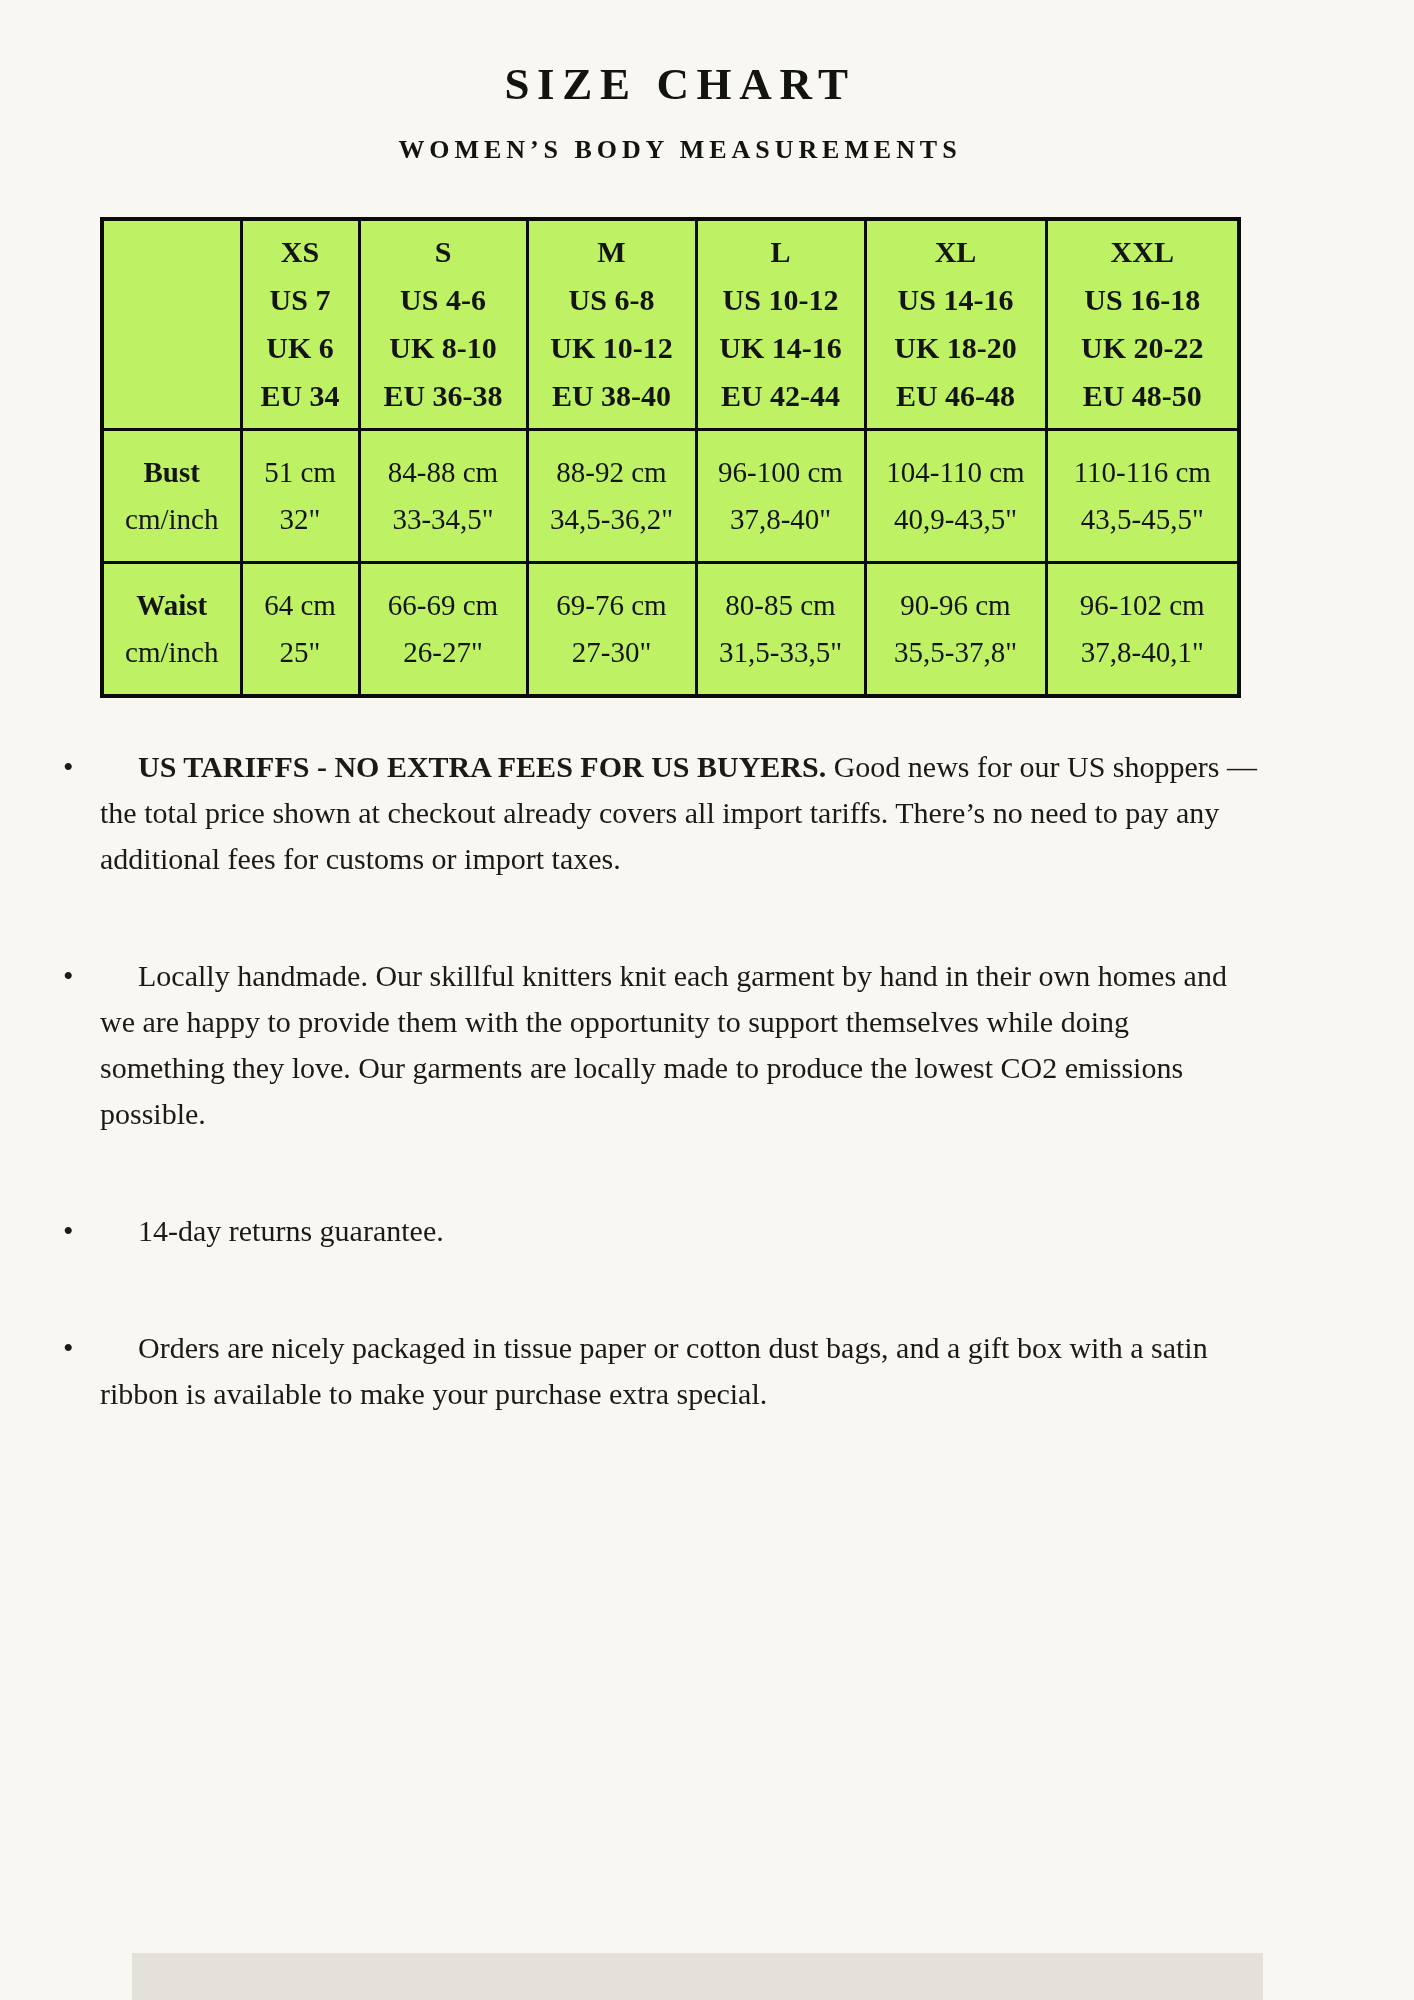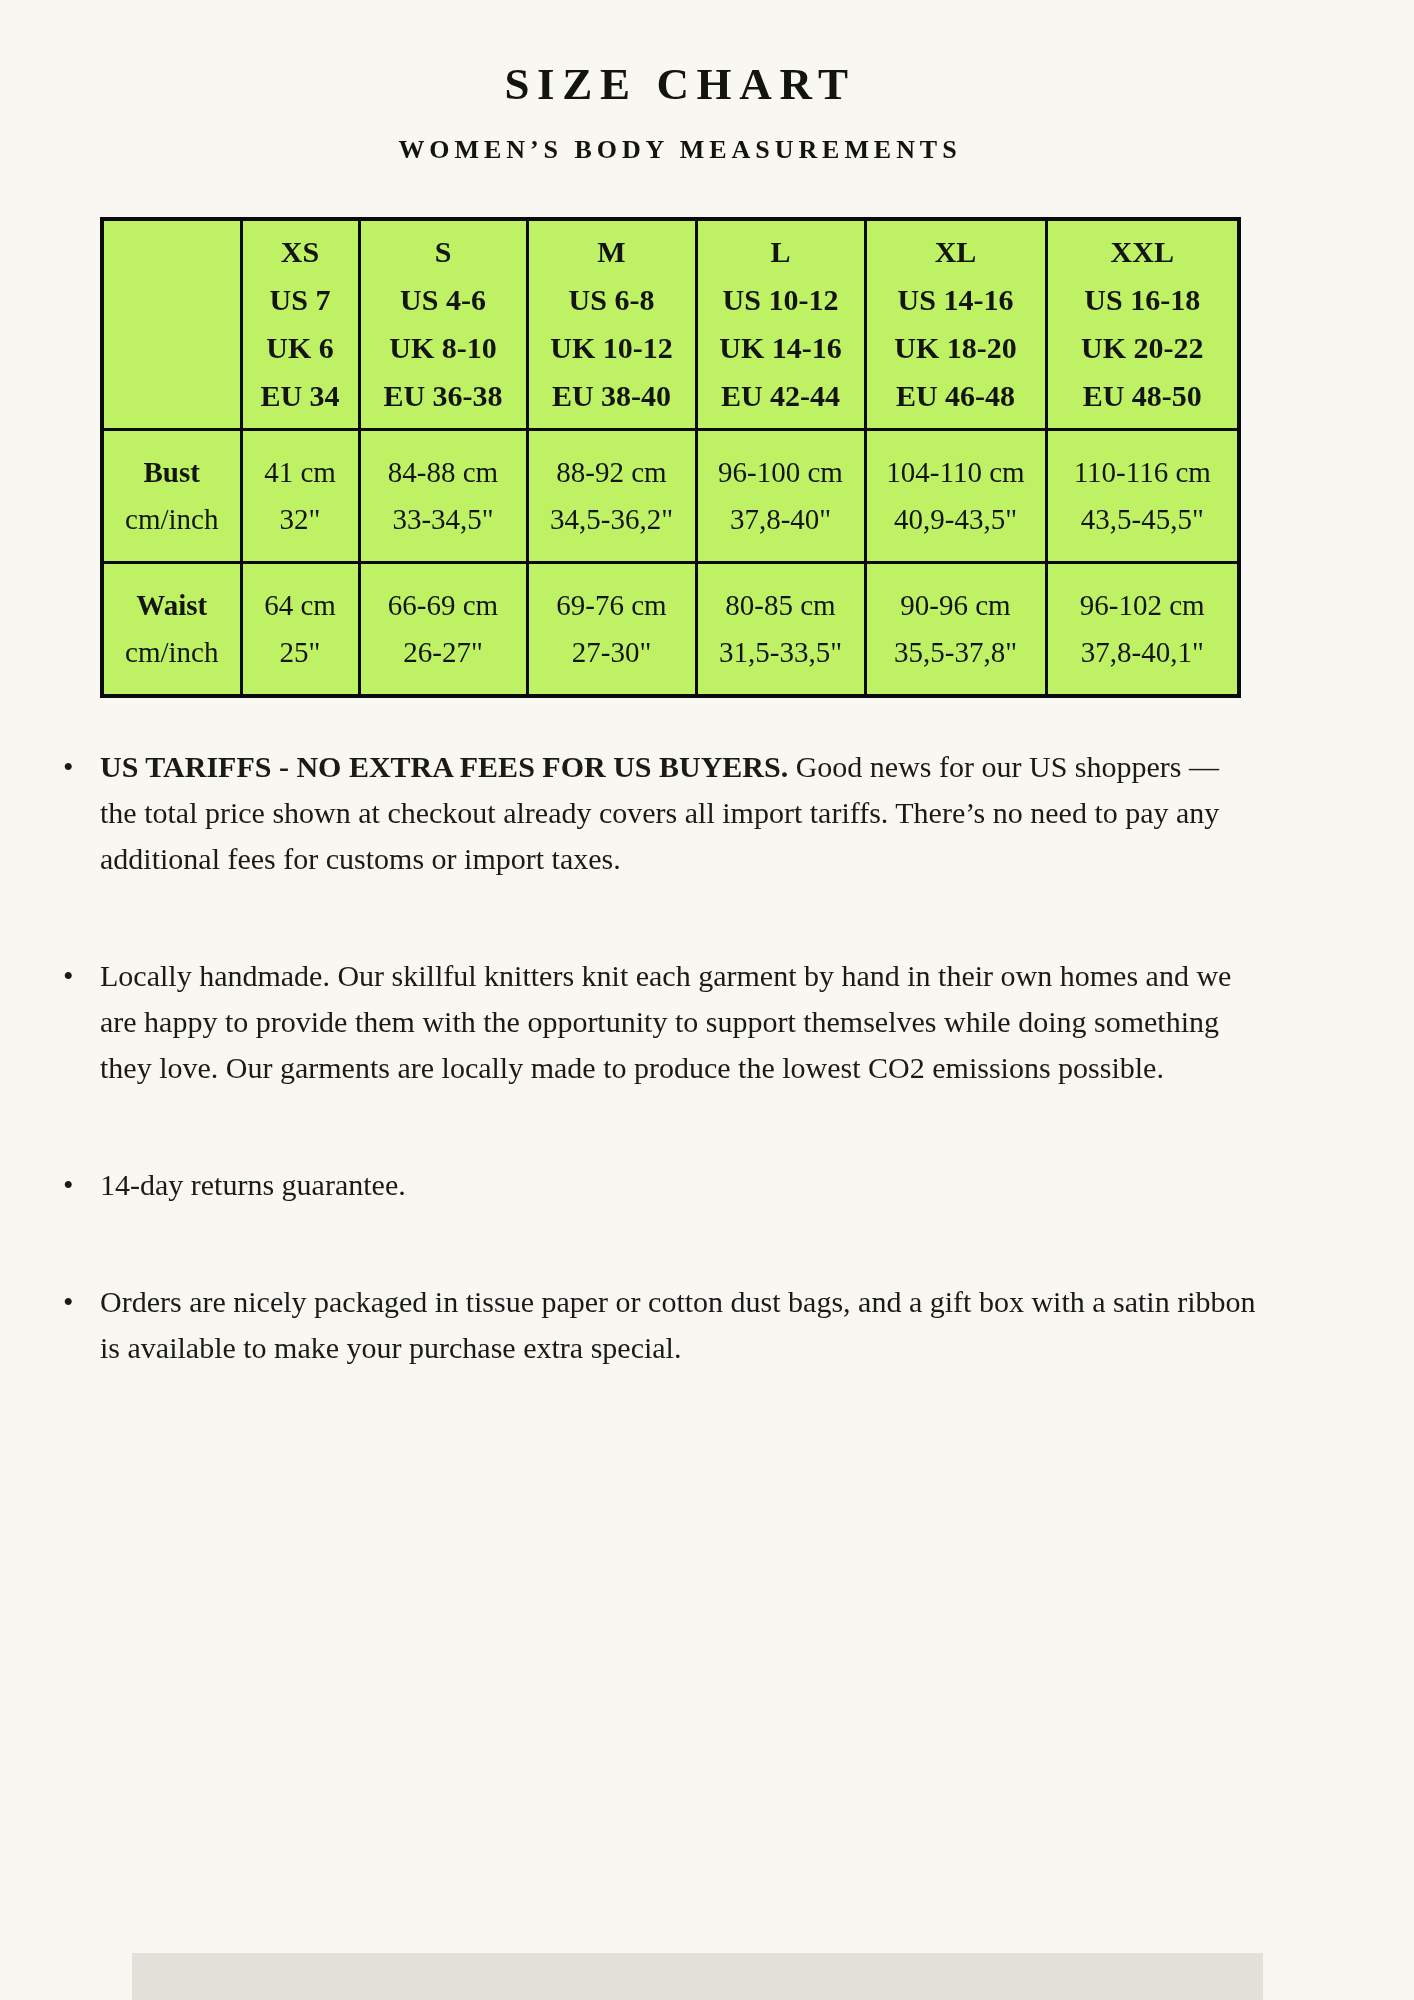--- a/index.html
+++ b/index.html
@@ -101,20 +101,21 @@
     content: "\2022";
     position: absolute;
     left: -37px;
     top: 0;
     font-size: 30px;
     line-height: 46px;
     color: #1a1a18;
   }
   ul.info-list strong {
     font-weight: 700;
+    margin-left: 38px;
   }
   .footer-block {
     position: absolute;
     left: 132px;
     top: 1953px;
     width: 1131px;
     height: 60px;
     background: #e3e1da;
   }
 </style>
@@ -177,21 +178,21 @@
           <div>UK 20-22</div>
           <div>EU 48-50</div>
         </td>
       </tr>
       <tr>
         <td class="meas-cell row-label">
           <div class="lbl">Bust</div>
           <div class="unit">cm/inch</div>
         </td>
         <td class="meas-cell">
-          <div>41 cm</div>
+          <div>51 cm</div>
           <div>32"</div>
         </td>
         <td class="meas-cell">
           <div>84-88 cm</div>
           <div>33-34,5"</div>
         </td>
         <td class="meas-cell">
           <div>88-92 cm</div>
           <div>34,5-36,2"</div>
         </td>

